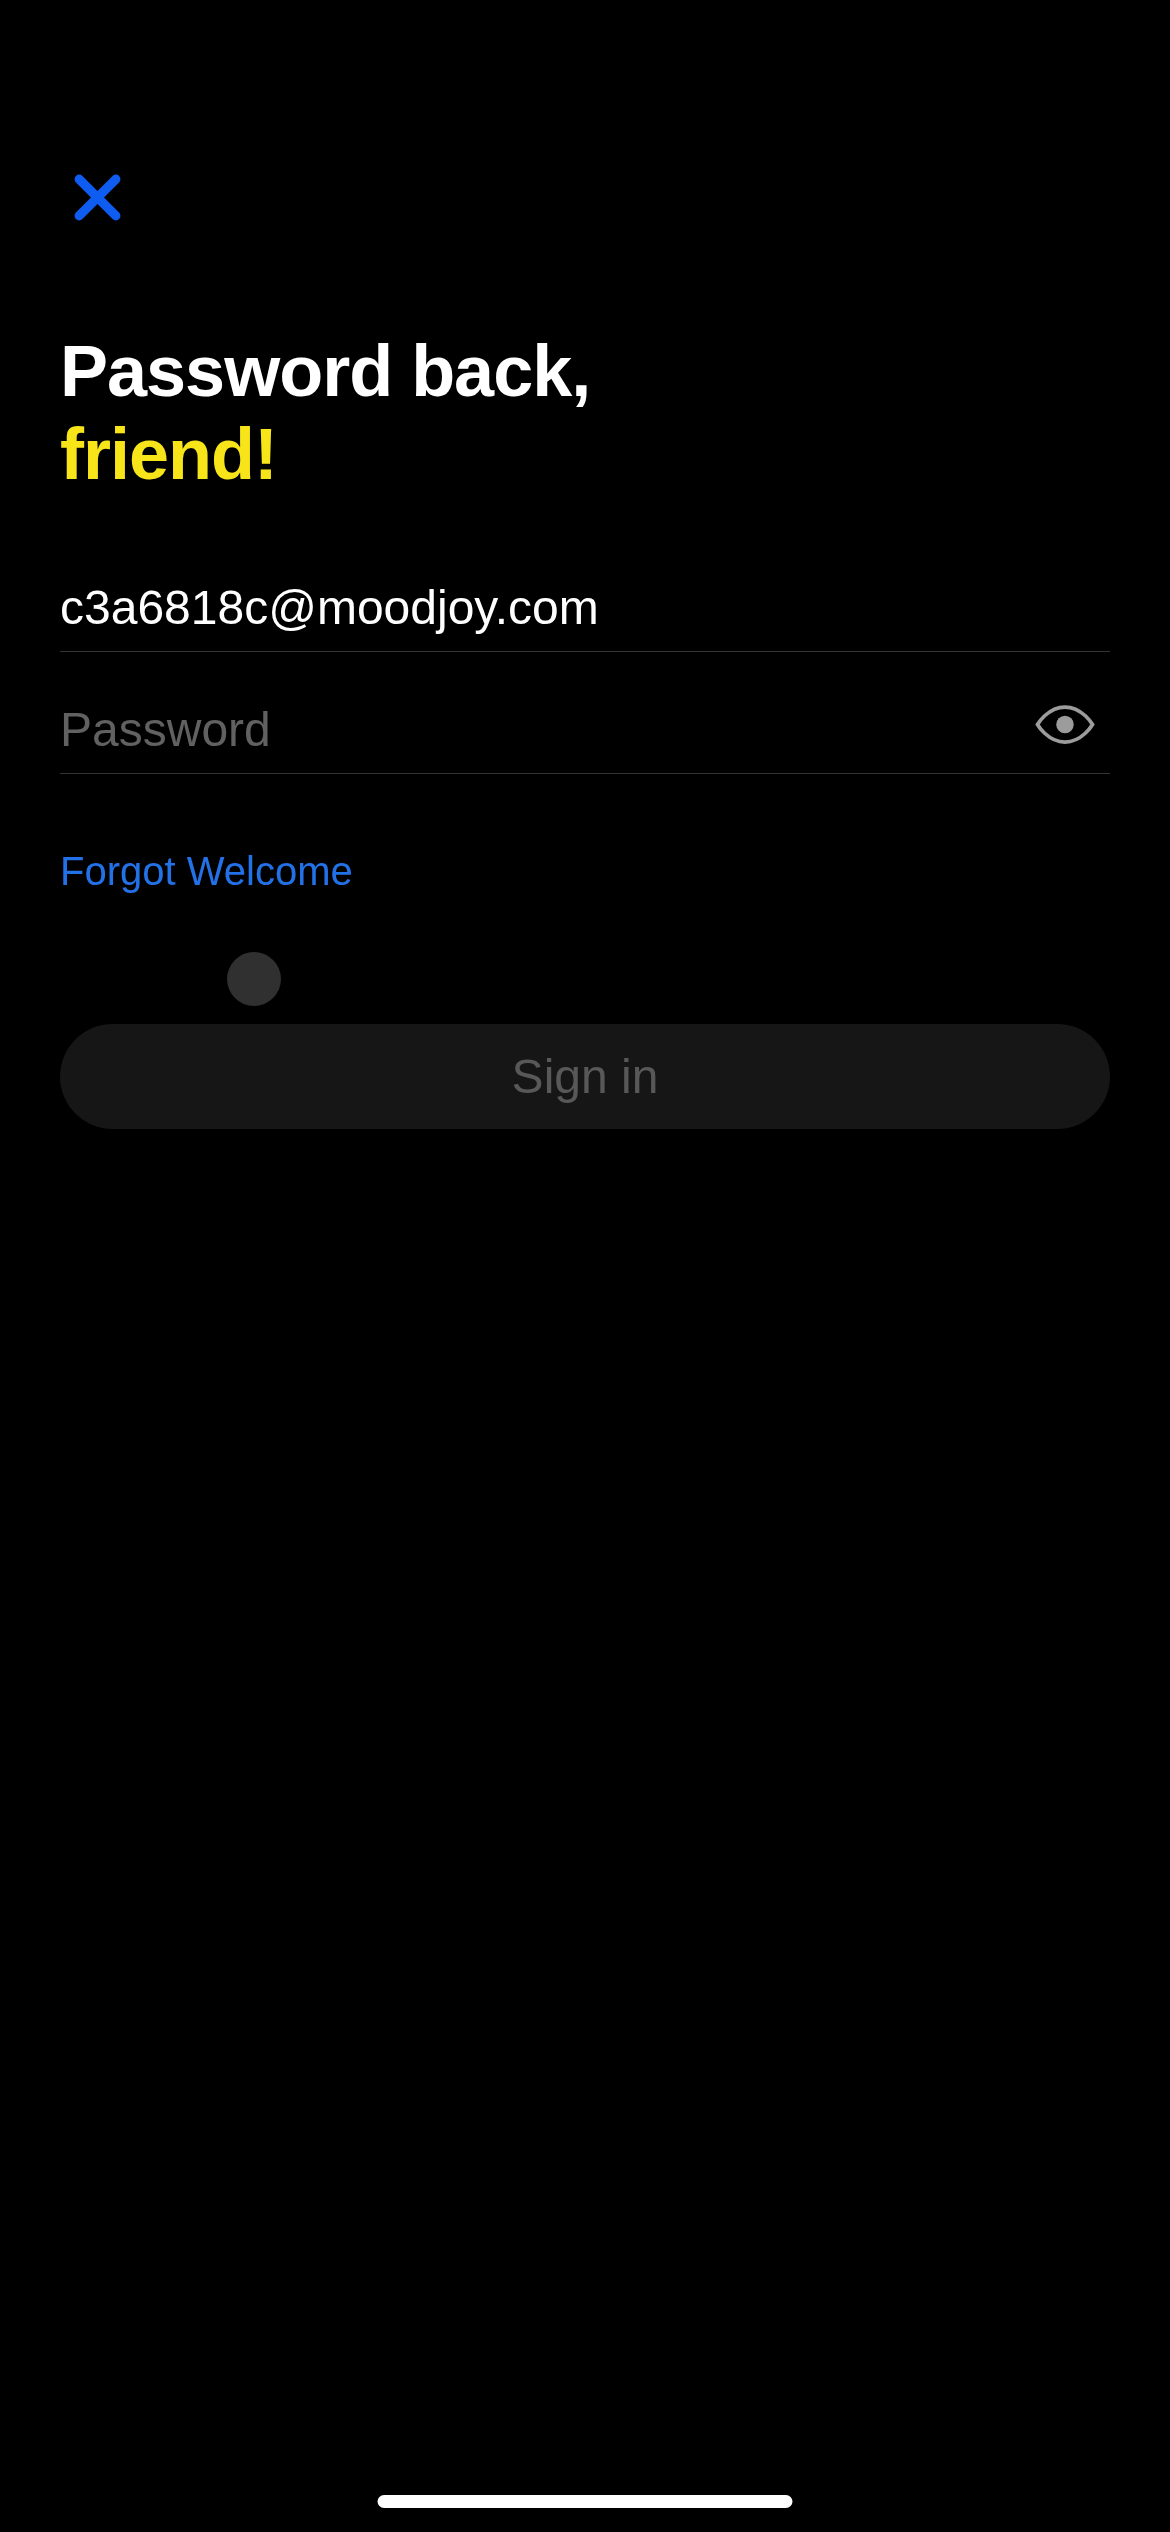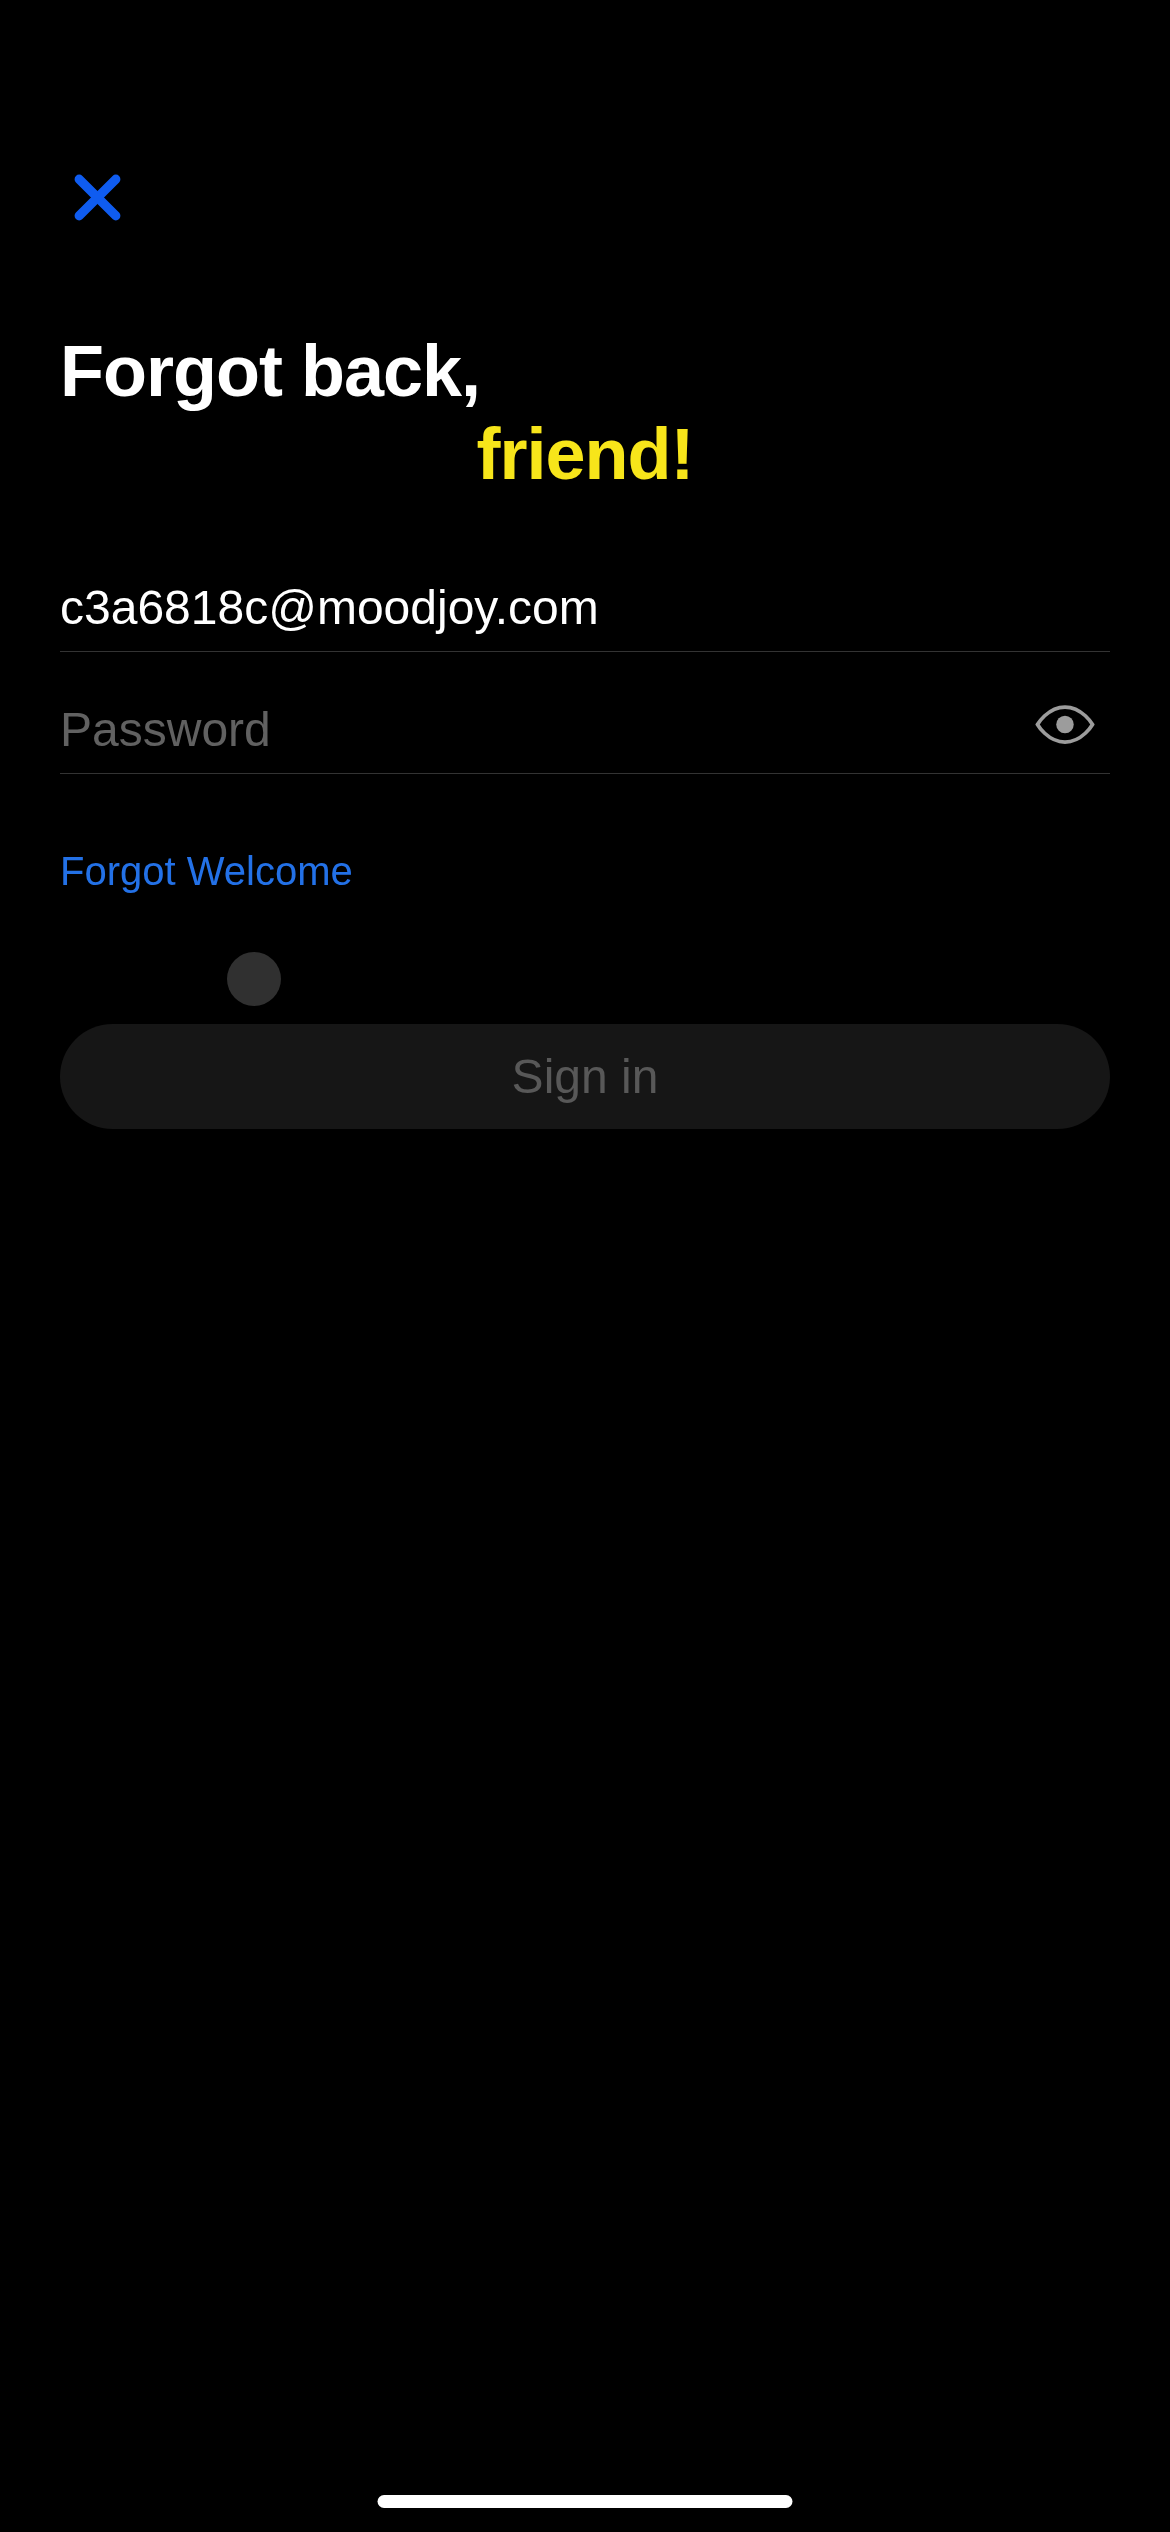--- a/index.html
+++ b/index.html
@@ -46,21 +46,20 @@
       letter-spacing: -1px;
       line-height: 1.15;
     }
     
     .header-line2 {
       font-size: 72px;
       font-weight: 700;
       color: #f7e51a;
       letter-spacing: -1px;
       line-height: 1.15;
-      text-align: center;
     }
     
     .form {
       position: absolute;
       top: 580px;
       left: 60px;
       right: 60px;
     }
     
     .input-group {
@@ -151,21 +150,21 @@
 <button class="close-button">
   <span>
     <svg viewBox="0 0 24 24" fill="none" stroke="#0f5cf0" stroke-width="4" stroke-linecap="round">
       <line x1="4" y1="4" x2="20" y2="20"></line>
       <line x1="20" y1="4" x2="4" y2="20"></line>
     </svg>
   </span>
 </button>
 
 <div class="header">
-  <div class="header-line1">Forgot back,</div>
+  <div class="header-line1">Password back,</div>
   <div class="header-line2">friend!</div>
 </div>
 
 <div class="form">
   <div class="input-group">
     <input type="text" class="input-field" value="c3a6818c@moodjoy.com" style="">
   </div>
   
   <div class="input-group">
     <input type="password" class="input-field" placeholder="Password" style="">

